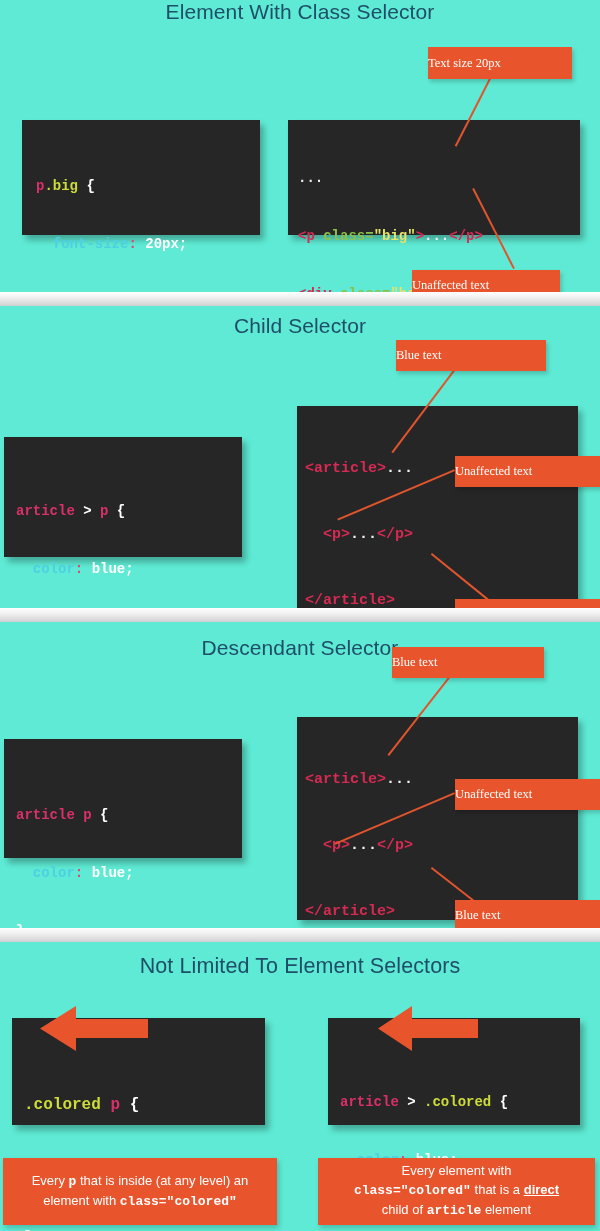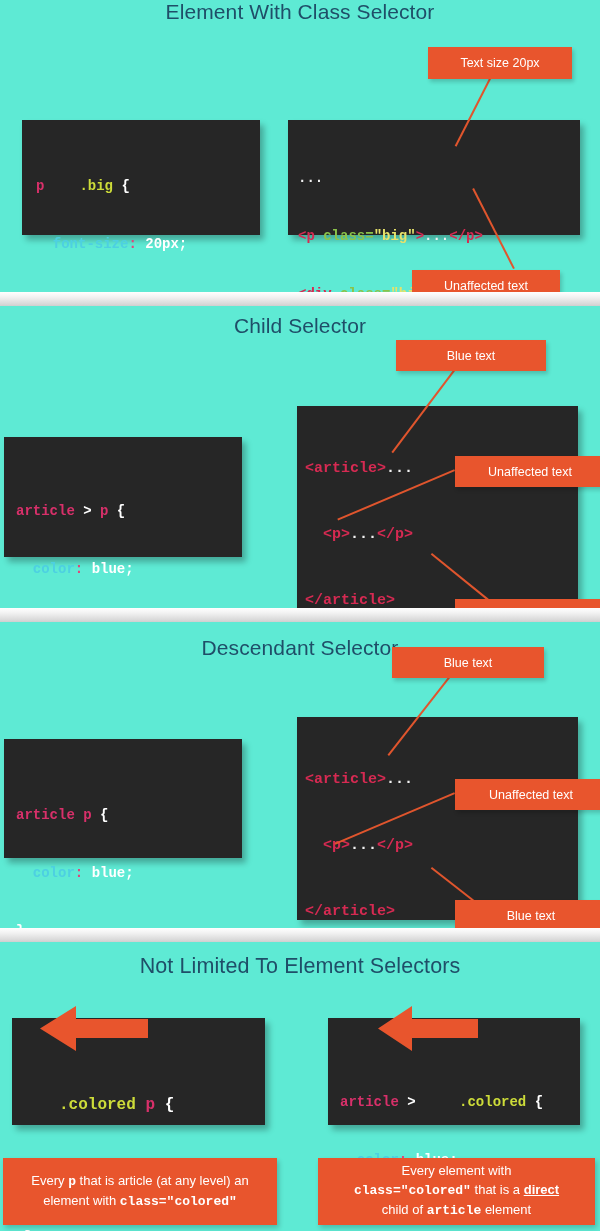--- a/index.html
+++ b/index.html
@@ -8,33 +8,33 @@
   .divider{position:absolute;left:0;width:600px;height:14px;
     background:linear-gradient(to bottom,#ffffff 0%,#f2f2f2 35%,#d9d9d9 85%,#cfcfcf 100%);}
   .title{position:absolute;width:600px;text-align:center;color:#1f4e68;
     font-family:"Liberation Sans",sans-serif;font-weight:400;letter-spacing:.1px;}
   
   .code{position:absolute;background:#262626;box-shadow:4px 5px 6px rgba(0,0,0,.28);
     font-family:"Liberation Mono","DejaVu Sans Mono",monospace;font-weight:bold;color:#ffffff;
     white-space:pre;line-height:1.38;}
   .code .ln{display:block;}
   .tag{color:#d8306a;}
-  .cls{color:#cddc39;margin-left:35px;}
+  .cls{color:#cddc39;}
   .attr{color:#8bc34a;}
   .str{color:#e6e26a;}
   .prop{color:#4dd0e1;}
   .punct{color:#e0457b;}
   .val{color:#ffffff;}
   .brace{color:#ffffff;}
   .dots{color:#f2f2f2;}
   .htmltag{color:#d62a52;}
   
   .callout{position:absolute;background:#e8552d;color:#ffffff;display:flex;
-    align-items:center;justify-content:center;text-align:center;
-    font-family:Liberation Sans, sans-serif;box-shadow:2px 3px 4px rgba(0,0,0,.18);}
+    align-items:center;text-align:center;
+    font-family:Liberation Serif, serif;box-shadow:2px 3px 4px rgba(0,0,0,.18);}
   .leader{position:absolute;background:#e0552d;transform-origin:0 0;height:2px;}
   .caption{position:absolute;background:#e8552d;color:#fff;display:flex;flex-direction:column;
     align-items:center;justify-content:center;text-align:center;line-height:1.45;
     font-family:"Liberation Sans",sans-serif;box-shadow:2px 3px 5px rgba(0,0,0,.2);}
   .caption b{font-family:"Liberation Mono","DejaVu Sans Mono",monospace;font-weight:bold;}
   .caption u{text-decoration:underline;font-weight:bold;text-align:center;}
   .arrow{position:absolute;}
 </style>
 </head>
 <body>
@@ -168,21 +168,21 @@
   </div>
 
   <div class="arrow" style="left:378px;top:64px;width:100px;height:45px;">
     <svg viewBox="0 0 100 45" width="100" height="45">
       <polygon points="0,22.5 34,0 34,13 100,13 100,32 34,32 34,45" fill="#e8552d"></polygon>
     </svg>
   </div>
 
   <div class="caption" style="left:3px;top:216px;width:274px;height:67px;font-size:13px;">
     <div>
-      <span>Every </span><b>p</b><span> that is article (at any level) an</span>
+      <span>Every </span><b>p</b><span> that is inside (at any level) an</span>
     </div>
     <div>
       <span>element with </span><b>class="colored"</b>
     </div>
   </div>
 
   <div class="caption" style="left:318px;top:216px;width:277px;height:67px;font-size:13px;">
     <div>Every element with</div>
     <div>
       <b>class="colored"</b><span> that is a </span><u>direct</u>

